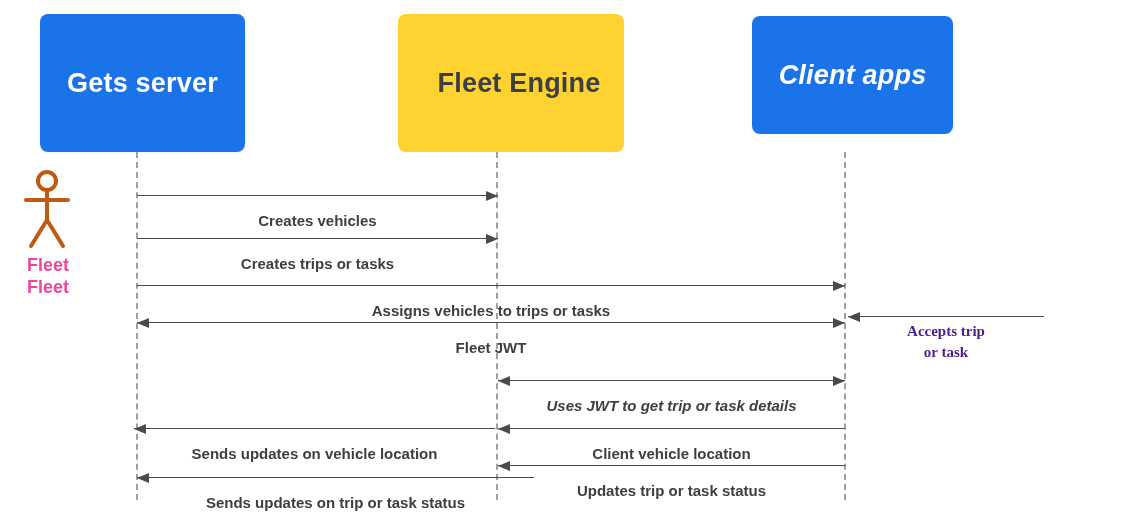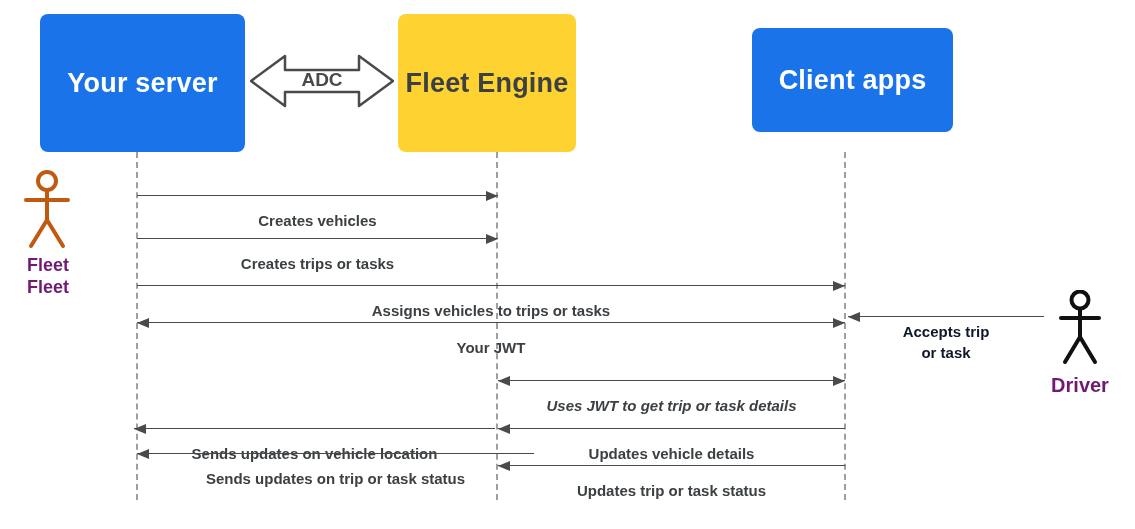--- a/index.html
+++ b/index.html
@@ -28,55 +28,49 @@
   .msg-line{position:absolute;top:6px;left:0;width:100%;height:0;border-top:1.6px solid #4a4a4a;}
   .ah{position:absolute;top:2px;width:0;height:0;border-top:5px solid transparent;border-bottom:5px solid transparent;}
   .ah-right{right:0;border-left:12px solid #4a4a4a;}
   .ah-left{left:0;border-right:12px solid #4a4a4a;}
   .msg-label{
     position:absolute;top:11px;left:0;width:100%;text-align:center;
     font-weight:bold;font-size:15px;color:#3c4043;white-space:nowrap;margin-top:12px;
   }
   .msg-label-multi{
     position:absolute;top:11px;left:0;width:100%;text-align:center;
-    font-weight:bold;font-size:15px;color:#0f172a;line-height:21px;
+    font-weight:bold;font-size:15px;color:#4c1d95;line-height:21px;font-family:Liberation Serif, serif;
   }
   
   .actor{position:absolute;}
   .actor-label{
-    position:absolute;text-align:center;font-weight:bold;color:#701a75;
+    position:absolute;text-align:center;font-weight:bold;color:#ec4899;
   }
   .actor-label-line{line-height:22px;font-size:18px;}
   .driver-label{font-size:20px;}
 </style>
 </head>
 <body>
 
 <div class="canvas">
 
   <div class="lifeline" style="left:136px;top:152px;height:348px;"></div>
   <div class="lifeline" style="left:496px;top:152px;height:348px;"></div>
   <div class="lifeline" style="left:844px;top:152px;height:348px;"></div>
 
   <div class="node node-blue" style="left:40px;top:14px;width:205px;height:138px;">
-    <span>Your server</span>
+    <span>Gets server</span>
   </div>
-  <div class="node node-yellow" style="left:398px;top:14px;width:178px;height:138px;">
+  <div class="node node-yellow" style="left:398px;top:14px;width:210px;height:138px;padding-left:16px;">
     <span>Fleet Engine</span>
   </div>
-  <div class="node node-blue" style="left:752px;top:28px;width:201px;height:104px;">
+  <div class="node node-blue" style="left:752px;top:16px;width:201px;height:118px;font-style:italic;">
     <span>Client apps</span>
   </div>
 
-  <div class="connector" style="left:250px;top:52px;width:144px;height:58px;">
-    <svg width="144" height="58" viewBox="0 0 144 58">
-      <path d="M1 29 L35 4 L35 18 L109 18 L109 4 L143 29 L109 54 L109 40 L35 40 L35 54 Z" fill="#ffffff" stroke="#4a4a4a" stroke-width="2.5" stroke-linejoin="round"></path>
-    </svg>
-    <div class="connector-label">ADC</div>
-  </div>
 
 
   <div class="msg" style="left:137px;top:189px;width:361px;">
     <div class="msg-line"></div>
     <span class="ah ah-right"></span>
     <div class="msg-label">Creates vehicles</div>
   </div>
 
   <div class="msg" style="left:137px;top:232px;width:361px;">
     <div class="msg-line"></div>
@@ -87,21 +81,21 @@
   <div class="msg" style="left:137px;top:279px;width:708px;">
     <div class="msg-line"></div>
     <span class="ah ah-right"></span>
     <div class="msg-label">Assigns vehicles to trips or tasks</div>
   </div>
 
   <div class="msg" style="left:137px;top:316px;width:708px;">
     <div class="msg-line"></div>
     <span class="ah ah-left"></span>
     <span class="ah ah-right"></span>
-    <div class="msg-label">Your JWT</div>
+    <div class="msg-label">Fleet JWT</div>
   </div>
 
   <div class="msg" style="left:848px;top:310px;width:196px;">
     <div class="msg-line"></div>
     <span class="ah ah-left"></span>
     <div class="msg-label-multi">
       <div>Accepts trip</div>
       <div>or task</div>
     </div>
   </div>
@@ -115,24 +109,24 @@
 
   <div class="msg" style="left:134px;top:422px;width:361px;">
     <div class="msg-line"></div>
     <span class="ah ah-left"></span>
     <div class="msg-label">Sends updates on vehicle location</div>
   </div>
 
   <div class="msg" style="left:498px;top:422px;width:347px;">
     <div class="msg-line"></div>
     <span class="ah ah-left"></span>
-    <div class="msg-label">Updates vehicle details</div>
+    <div class="msg-label">Client vehicle location</div>
   </div>
 
-  <div class="msg" style="left:137px;top:447px;width:361px;padding-left:36px;">
+  <div class="msg" style="left:137px;top:471px;width:361px;padding-left:36px;">
     <div class="msg-line"></div>
     <span class="ah ah-left"></span>
     <div class="msg-label">Sends updates on trip or task status</div>
   </div>
 
   <div class="msg" style="left:498px;top:459px;width:347px;">
     <div class="msg-line"></div>
     <span class="ah ah-left"></span>
     <div class="msg-label">Updates trip or task status</div>
   </div>
@@ -144,24 +138,14 @@
       <line x1="7" y1="30" x2="49" y2="30" stroke="currentColor" stroke-width="4" stroke-linecap="round"></line>
       <line x1="28" y1="50" x2="12" y2="76" stroke="currentColor" stroke-width="4" stroke-linecap="round"></line>
       <line x1="28" y1="50" x2="44" y2="76" stroke="currentColor" stroke-width="4" stroke-linecap="round"></line>
     </svg>
     <div class="actor-label" style="left:-11px;top:84px;width:80px;">
       <div class="actor-label-line">Fleet</div>
       <div class="actor-label-line">Fleet</div>
     </div>
   </div>
 
-  <div class="actor" style="left:1054px;top:290px;width:56px;height:120px;">
-    <svg width="52" height="82" viewBox="0 0 52 82" style="color:#111111;">
-      <circle cx="26" cy="10" r="8.5" fill="none" stroke="currentColor" stroke-width="4"></circle>
-      <line x1="26" y1="19" x2="26" y2="47" stroke="currentColor" stroke-width="4" stroke-linecap="round"></line>
-      <line x1="7" y1="28" x2="45" y2="28" stroke="currentColor" stroke-width="4" stroke-linecap="round"></line>
-      <line x1="26" y1="47" x2="11" y2="72" stroke="currentColor" stroke-width="4" stroke-linecap="round"></line>
-      <line x1="26" y1="47" x2="41" y2="72" stroke="currentColor" stroke-width="4" stroke-linecap="round"></line>
-    </svg>
-    <div class="actor-label driver-label" style="left:-20px;top:84px;width:92px;">Driver</div>
-  </div>
 
 </div>
 
 </body></html>

